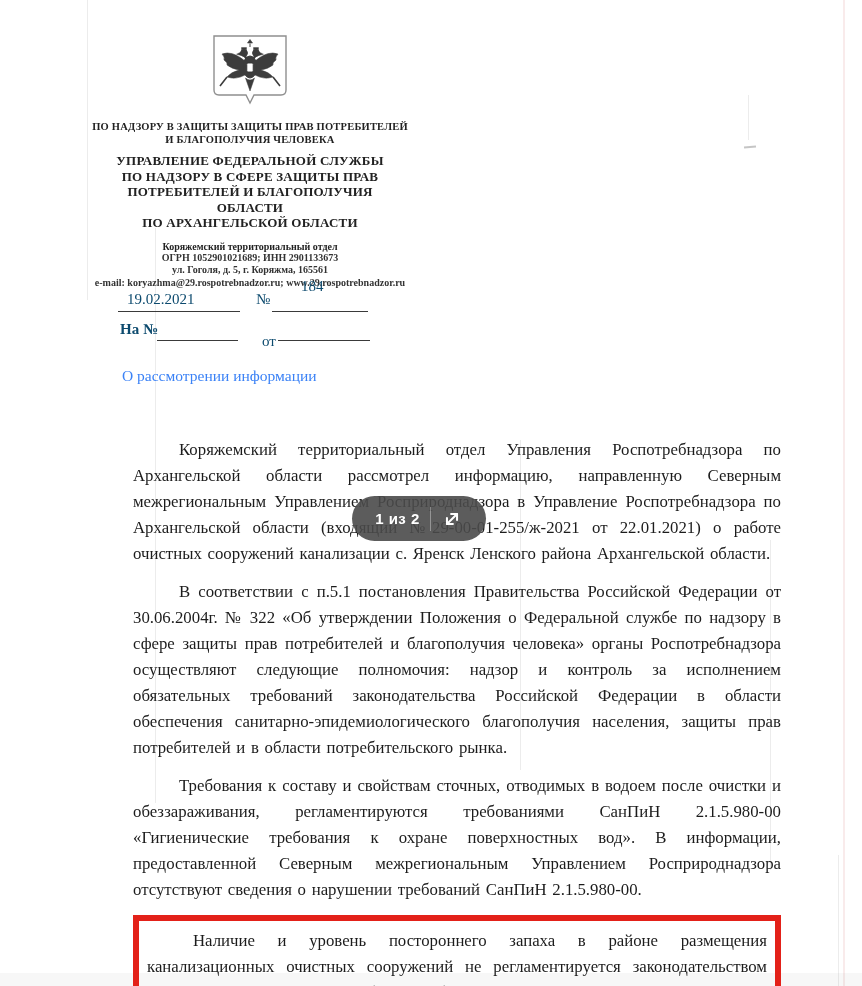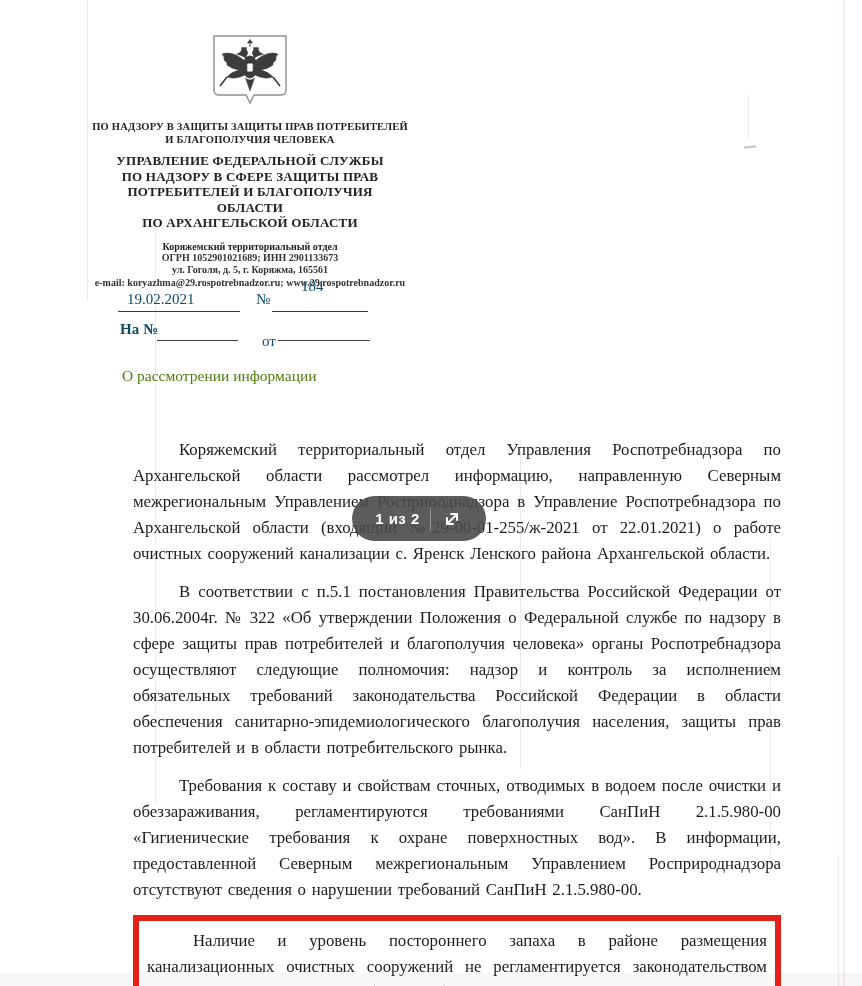--- a/index.html
+++ b/index.html
@@ -18,21 +18,21 @@
   .letterhead{position:absolute;left:25px;top:120px;width:450px;text-align:center;color:#222;}
   .fed-line{font-weight:bold;font-size:10.5px;line-height:13px;letter-spacing:.2px;}
   .dept-block{margin-top:7px;}
   .dept-line{font-weight:bold;font-size:13px;line-height:15.5px;letter-spacing:.2px;}
   .division{margin-top:10px;font-weight:bold;font-size:10px;}
   .contact{margin-top:0;font-size:10px;line-height:12.5px;color:#333;font-weight:bold;}
   
   .ref-text{position:absolute;font-size:15px;color:#0c4a6e;}
   .ref-line{position:absolute;height:0;border-top:1.6px solid #3a3a3a;}
   
-  .subject{position:absolute;left:122px;top:367px;font-size:15.5px;color:#4d7c0f;}
+  .subject{position:absolute;left:122px;top:367px;font-size:15.5px;color:#3b82f6;}
   .body-text{position:absolute;left:133px;top:437px;width:648px;font-size:16.8px;line-height:26px;text-align:justify;color:#1c1c1c;}
   .body-text p{margin:0 0 12px 0;text-indent:46px;word-spacing:1.5px;}
   .highlight{border:6px solid #e32119;margin:2px 11px 14px -15px;padding:7px 8px 9px 8px;}
   
   .pager{
     position:absolute;left:352px;top:496px;width:134px;height:45px;border-radius:23px;
     background:rgba(74,74,74,0.9);display:flex;align-items:center;justify-content:center;
     padding:0 14px;box-sizing:border-box;cursor:pointer;
   }
   .pager-label{color:#ffffff;font-family:"Liberation Sans","DejaVu Sans",sans-serif;font-weight:bold;font-size:15px;letter-spacing:.5px;white-space:nowrap;}

